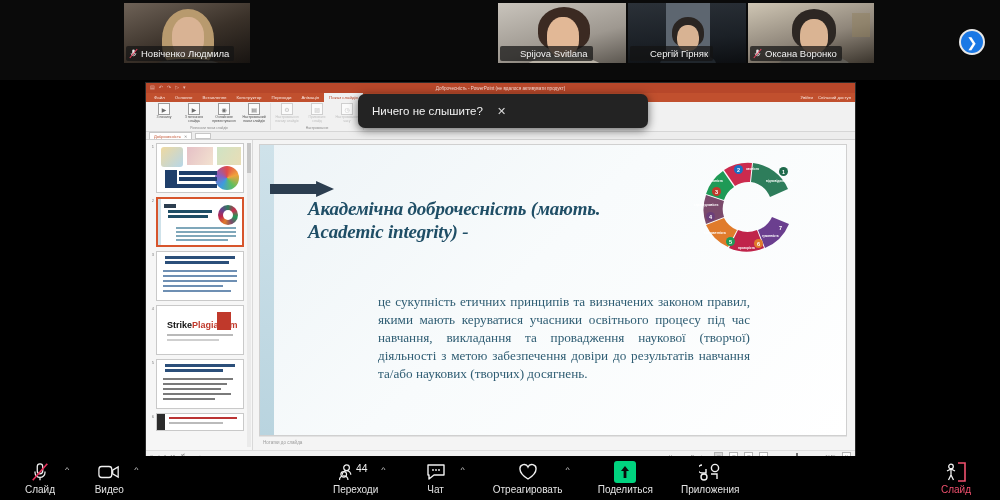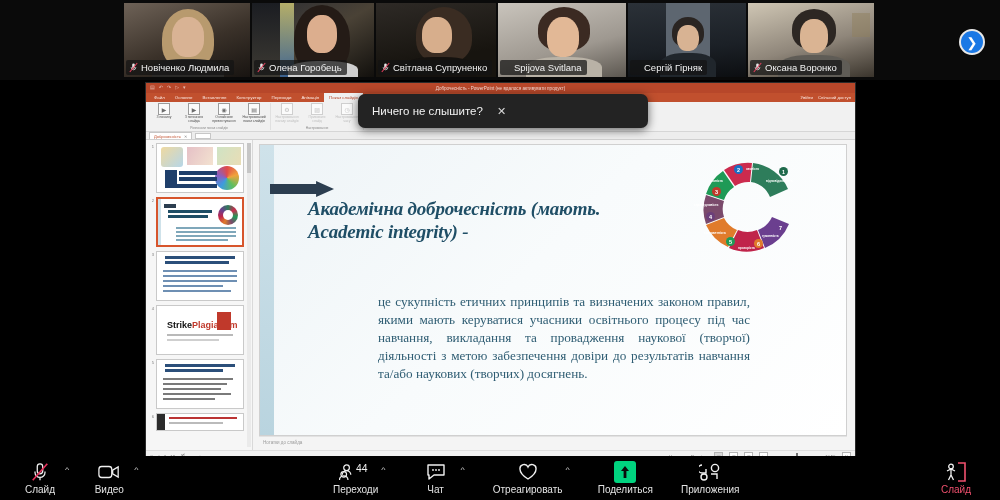--- a/index.html
+++ b/index.html
@@ -8,34 +8,34 @@
     background: #000; font-family: "Liberation Sans", sans-serif;
     position: relative;
   }
 
   
   .video-strip {
     position: absolute; left: 0; top: 0; width: 1000px; height: 80px;
     background: #0a0a0a;
   }
   .tile {
-    position: absolute; top: 3px; height: 74px; overflow: hidden;
+    position: absolute; top: 3px; height: 60px; overflow: hidden;
     background: #1a1a1a;
   }
   .tile-img { position: absolute; inset: 0; }
   .tile.speaking { outline: 2px solid #3ddc84; outline-offset: -2px; }
   .name-tag {
     position: absolute; left: 2px; bottom: 2px;
     background: rgba(20,20,20,.72); color: #f2f2f2;
     font-size: 9.5px; padding: 2px 5px 2px 3px; border-radius: 2px;
     display: flex; align-items: center; gap: 3px; white-space: nowrap;
     max-width: 97%;
   }
   .mic-mute { width: 9px; height: 11px; flex: none; display: block; }
-  .name-tag.nomic { padding-left: 14px; }
+  .name-tag.nomic { padding-left: 20px; }
 
   
   .bg-a { background: linear-gradient(160deg,#6e6257 0%,#3a3129 55%,#181411 100%); }
   .bg-b { background: linear-gradient(150deg,#2a2c33 0%,#4a4236 50%,#12100d 100%); }
   .bg-c { background: linear-gradient(170deg,#2e2a26 0%,#17140f 70%); }
   .bg-d { background: linear-gradient(165deg,#c9c4bc 0%,#9e9890 60%,#5c5750 100%); }
   .bg-e { background: linear-gradient(175deg,#2b3138 0%,#1b2026 60%,#0c0e11 100%); }
   .bg-f { background: linear-gradient(165deg,#cfc6b4 0%,#8f867a 55%,#3a342c 100%); }
   .face {
     position: absolute; border-radius: 46% 46% 42% 42%;
@@ -252,53 +252,21 @@
     <div class="name-tag">
       <svg class="mic-mute" viewBox="0 0 12 14">
           <path d="M6 1.5a1.7 1.7 0 011.7 1.7v3.6A1.7 1.7 0 016 8.5a1.7 1.7 0 01-1.7-1.7V3.2A1.7 1.7 0 016 1.5z" fill="#e8e8e8"></path>
           <path d="M3 6.4v.6a3 3 0 006 0v-.6" stroke="#e8e8e8" stroke-width="1" fill="none"></path>
           <path d="M1 13L11 1" stroke="#e8415f" stroke-width="1.4"></path>
         </svg>
       <span>Новіченко Людмила</span>
     </div>
   </div>
 
-  <div class="tile" style="left:252px;width:122px;">
-    <div class="tile-img bg-b">
-      <div style="position:absolute;left:0;top:0;width:28px;height:74px;background:linear-gradient(180deg,#1b1d22,#3d3a33);"></div>
-      <div style="position:absolute;left:28px;top:0;width:14px;height:74px;background:linear-gradient(180deg,#e0d77a,#3a6fb0);opacity:.75;"></div>
-      <div class="hair" style="left:42px;top:2px;width:56px;height:68px;background:#241b16;"></div>
-      <div class="face" style="left:55px;top:12px;width:30px;height:38px;background:#dcae8e;"></div>
-      <div class="torso" style="left:36px;top:58px;width:70px;height:20px;background:#cfcfcf;"></div>
-    </div>
-    <div class="name-tag">
-      <svg class="mic-mute" viewBox="0 0 12 14">
-          <path d="M6 1.5a1.7 1.7 0 011.7 1.7v3.6A1.7 1.7 0 016 8.5a1.7 1.7 0 01-1.7-1.7V3.2A1.7 1.7 0 016 1.5z" fill="#e8e8e8"></path>
-          <path d="M3 6.4v.6a3 3 0 006 0v-.6" stroke="#e8e8e8" stroke-width="1" fill="none"></path>
-          <path d="M1 13L11 1" stroke="#e8415f" stroke-width="1.4"></path>
-        </svg>
-      <span>Олена Горобець</span>
-    </div>
-  </div>
-
-  <div class="tile" style="left:376px;width:120px;">
-    <div class="tile-img bg-c">
-      <div class="hair" style="left:40px;top:4px;width:56px;height:56px;background:#3a2c22;"></div>
-      <div class="face" style="left:46px;top:14px;width:30px;height:36px;background:#d7ae8c;"></div>
-      <div class="torso" style="left:26px;top:54px;width:74px;height:24px;background:#15120f;"></div>
-    </div>
-    <div class="name-tag">
-      <svg class="mic-mute" viewBox="0 0 12 14">
-          <path d="M6 1.5a1.7 1.7 0 011.7 1.7v3.6A1.7 1.7 0 016 8.5a1.7 1.7 0 01-1.7-1.7V3.2A1.7 1.7 0 016 1.5z" fill="#e8e8e8"></path>
-          <path d="M3 6.4v.6a3 3 0 006 0v-.6" stroke="#e8e8e8" stroke-width="1" fill="none"></path>
-          <path d="M1 13L11 1" stroke="#e8415f" stroke-width="1.4"></path>
-        </svg>
-      <span>Світлана Супруненко</span>
-    </div>
-  </div>
+
 
   <div class="tile speaking" style="left:498px;width:128px;">
     <div class="tile-img bg-d">
       <div class="hair" style="left:40px;top:4px;width:52px;height:44px;background:#3b2a22;"></div>
       <div class="face" style="left:49px;top:14px;width:32px;height:40px;background:#e2b896;"></div>
       <div class="torso" style="left:28px;top:54px;width:76px;height:24px;background:#b9b2a6;"></div>
     </div>
     <div class="name-tag nomic">
       <span>Spijova Svitlana</span>
     </div>

